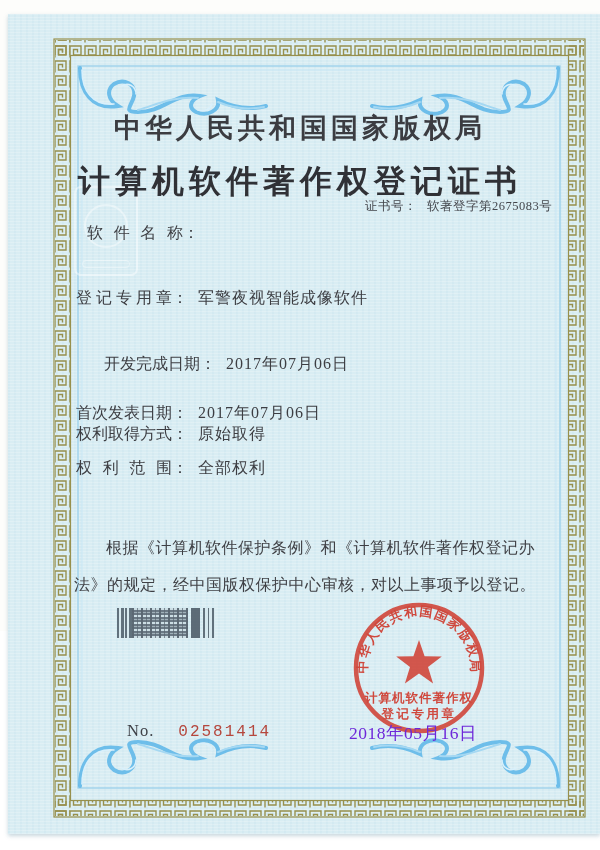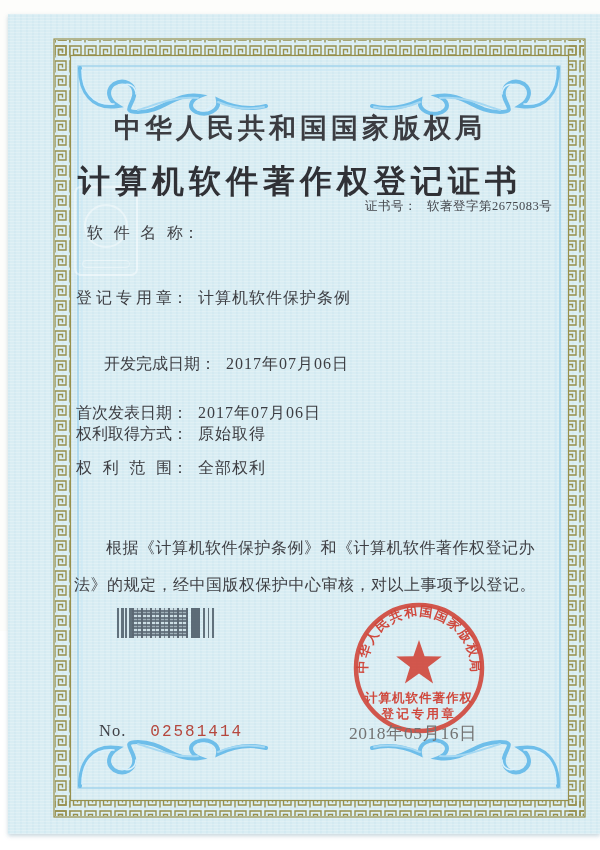--- a/index.html
+++ b/index.html
@@ -80,29 +80,29 @@
     background:
       repeating-linear-gradient(90deg, rgba(72,84,96,.95) 0 2px, rgba(72,84,96,0) 2px 5px, rgba(72,84,96,.7) 5px 6px, rgba(72,84,96,0) 6px 9px),
       repeating-linear-gradient(0deg, rgba(215,233,239,.9) 0 2px, rgba(215,233,239,0) 2px 4px, rgba(215,233,239,.5) 4px 5px, rgba(215,233,239,0) 5px 7px),
       #5c6a76;}
   .bc-stop{width:9px;height:100%;background:#4c5a66;margin-left:3px;}
   .bc-tail{width:12px;height:100%;margin-left:3px;
     background:repeating-linear-gradient(90deg,#51606c 0 2px,#d7e9ef 2px 5px,#51606c 5px 6px,#d7e9ef 6px 9px);}
 
   
   .serial{position:absolute;left:99px;top:721px;font-size:16.5px;white-space:nowrap;}
-  .serial .no-lbl{color:#3f4147;letter-spacing:1px;}
+  .serial .no-lbl{color:#3f4147;letter-spacing:1px;margin-left:28px;}
   .serial .no-val{color:var(--serial-red);font-family:"Liberation Mono","DejaVu Sans Mono",monospace;
     font-size:16px;letter-spacing:2px;margin-left:24px;}
 
   
   .seal-svg{position:absolute;left:334px;top:586px;width:170px;height:170px;opacity:.9;z-index:4;}
   .issue-date{
     position:absolute;left:349px;top:721px;font-size:17.5px;letter-spacing:.5px;
-    color:#737373;z-index:5;white-space:nowrap;
+    color:#6d28d9;z-index:5;white-space:nowrap;
   }
 </style>
 </head>
 <body>
 
 <div class="stage">
   <div class="paper">
 
     <svg class="frame-svg" viewBox="0 0 592 820" aria-hidden="true">
       <defs>
@@ -144,21 +144,21 @@
     <span>证书号：</span><span class="num">软著登字第2675083号</span>
   </div>
 
   <div class="row r1">
     <span class="lbl">软件名称</span><span class="sep">：</span>
     <span class="val">
     </span>
   </div>
   <div class="row r2">
     <span class="lbl">登记专用章</span><span class="sep">：</span>
-    <span class="val">计算机软件保护条例</span>
+    <span class="val">军警夜视智能成像软件</span>
   </div>
   <div class="row r3">
     <span class="lbl">开发完成日期</span><span class="sep">：</span>
     <span class="val">2017年07月06日</span>
   </div>
   <div class="row r4">
     <span class="lbl">首次发表日期</span><span class="sep">：</span>
     <span class="val">2017年07月06日</span>
   </div>
   <div class="row r5">

